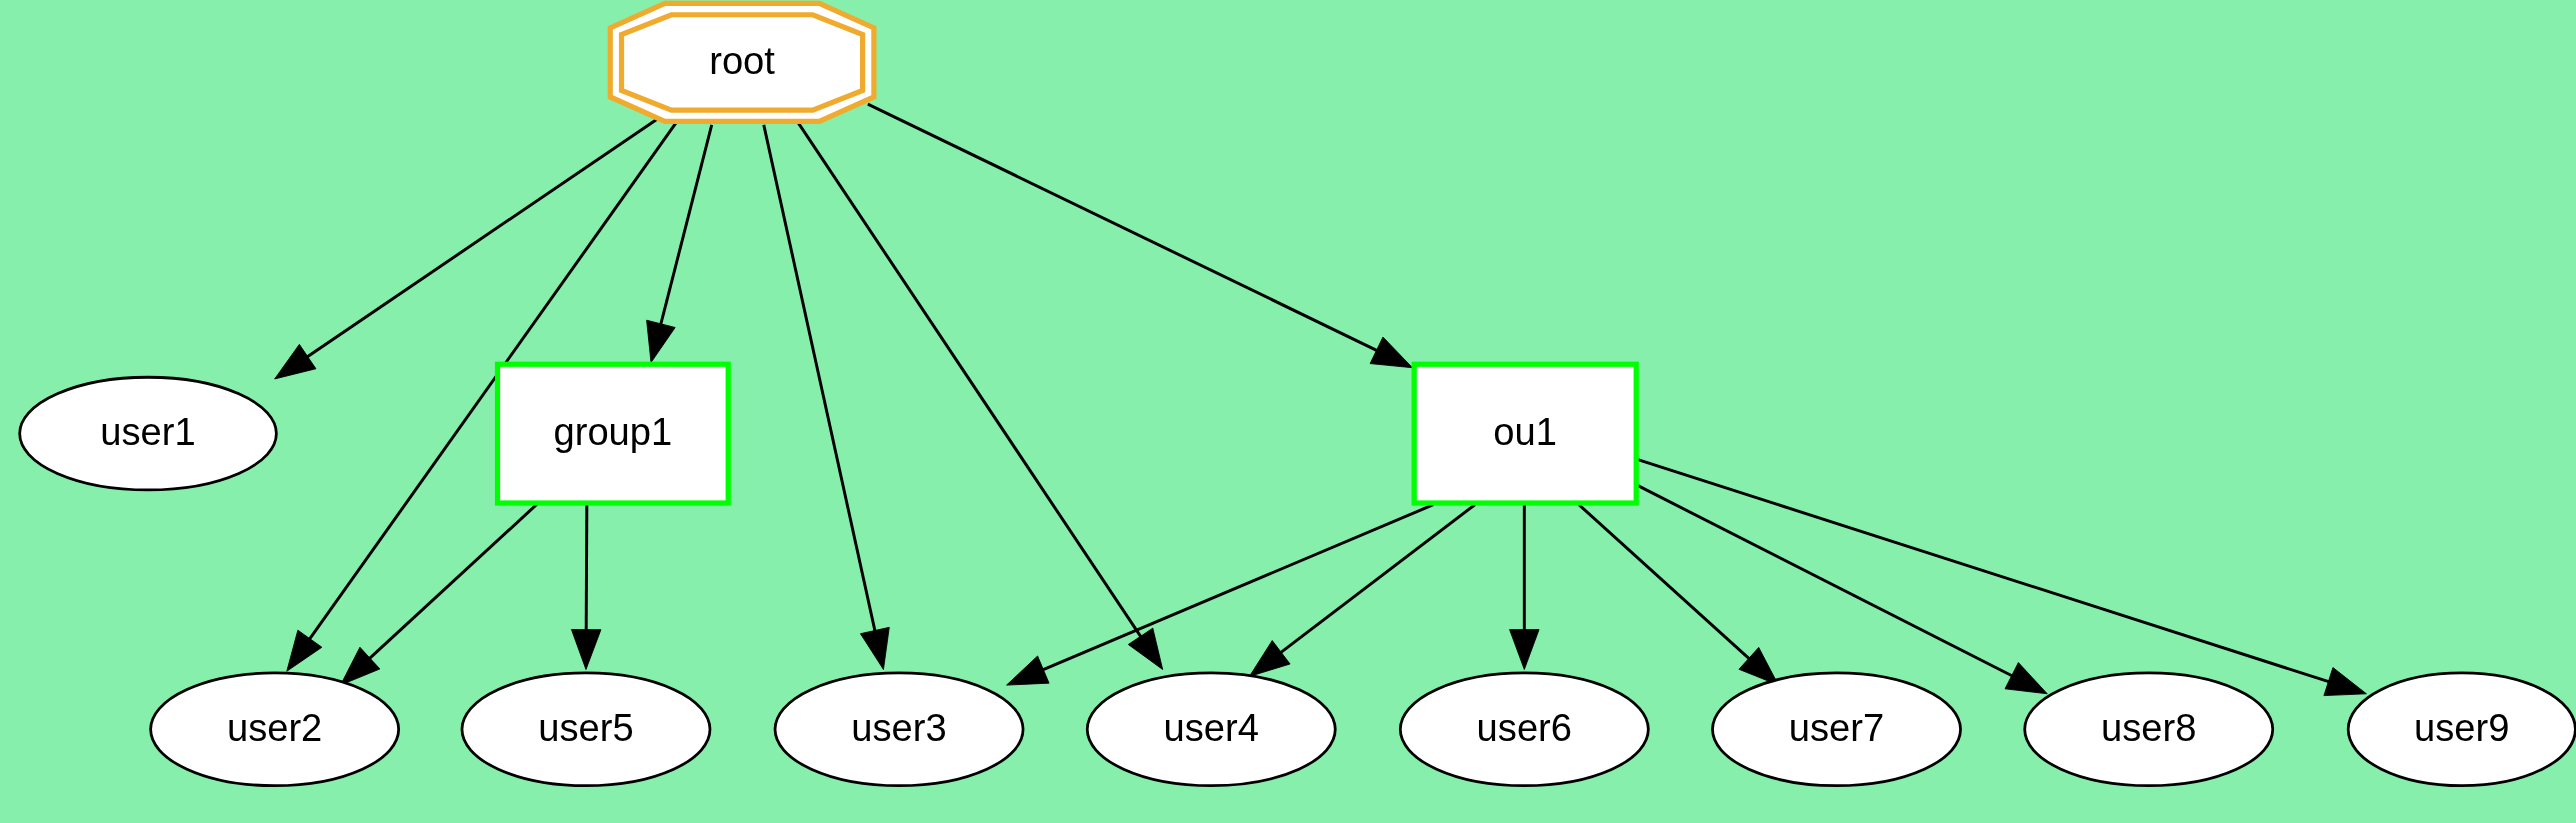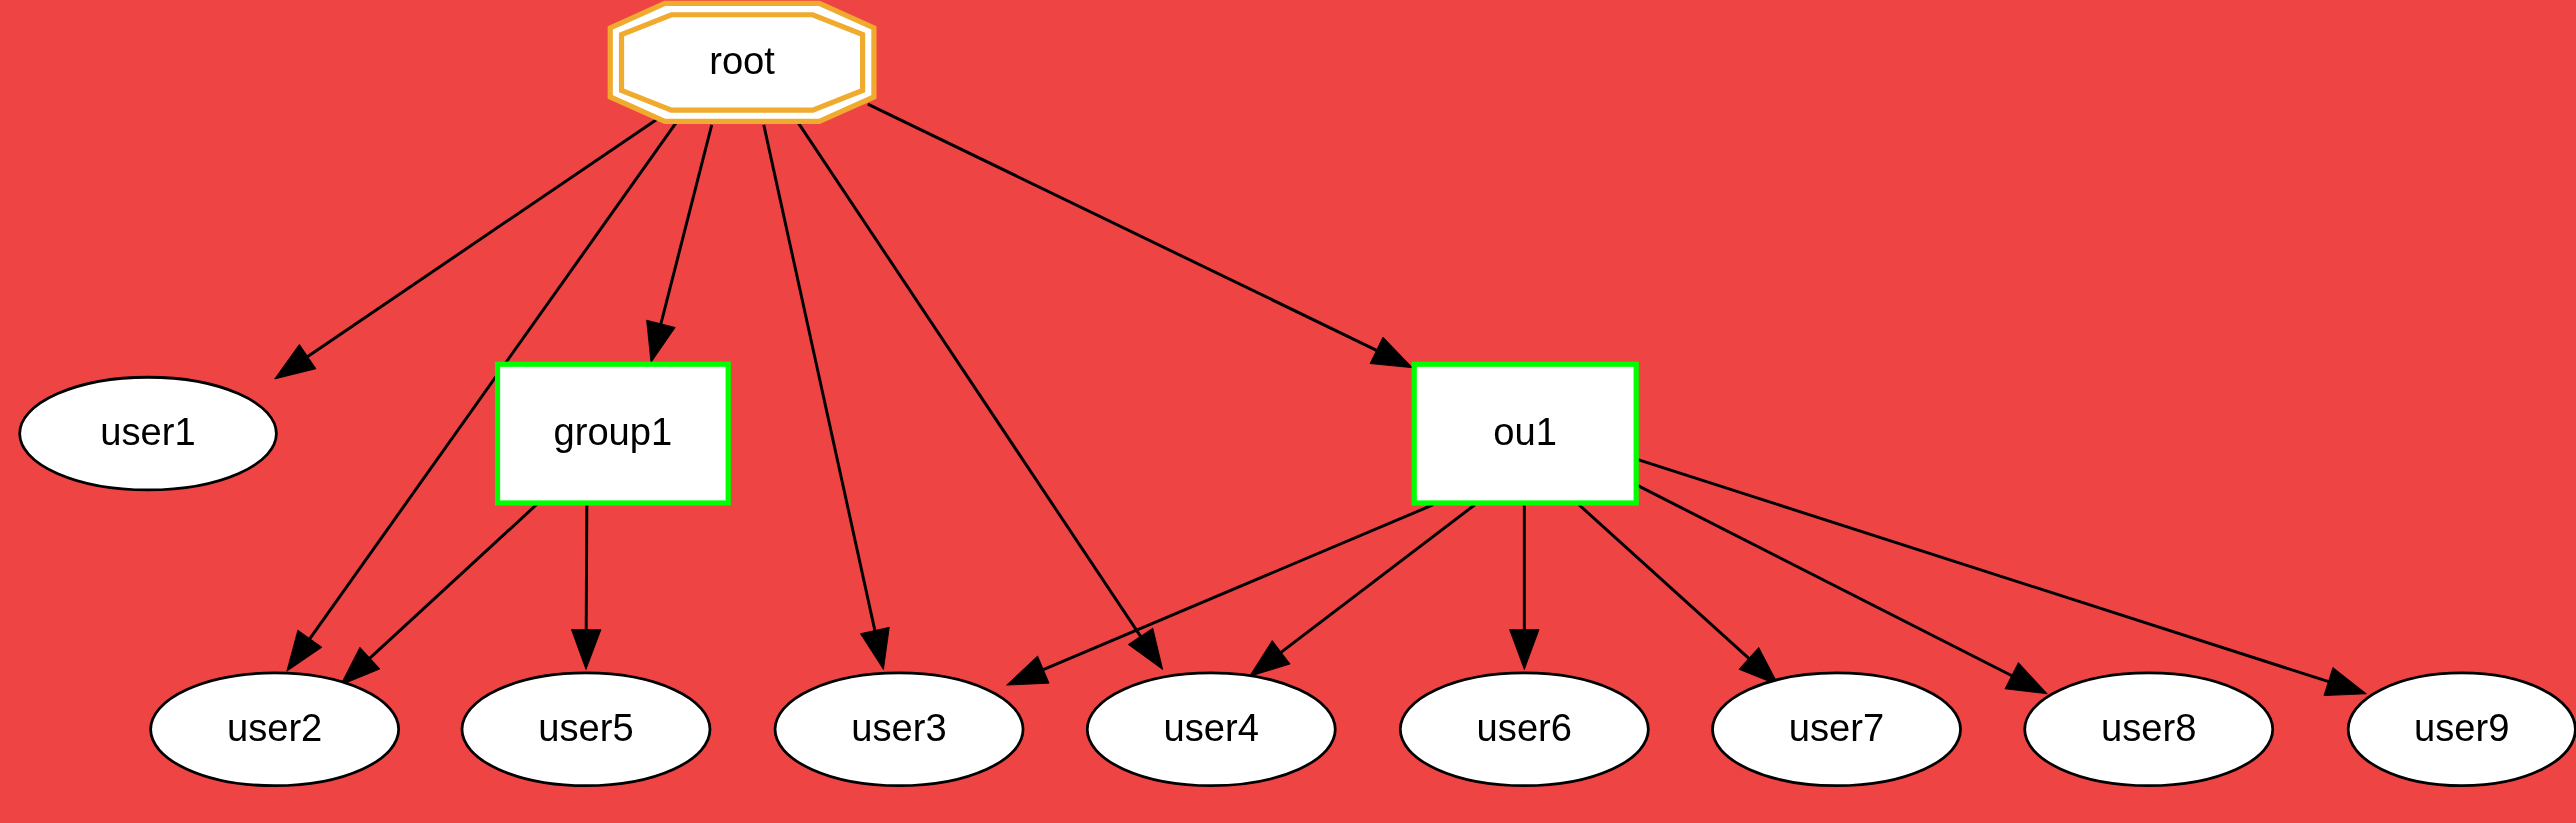--- a/index.html
+++ b/index.html
@@ -7,21 +7,21 @@
     padding: 0;
     background: #ffffff;
   }
   body {
     font-family: "Liberation Sans", sans-serif;
   }
   #graph-canvas {
     position: relative;
     width: 2576px;
     height: 823px;
-    background: #ef4444;
+    background: #86efac;
     overflow: hidden;
   }
   svg#graph-svg {
     position: absolute;
     top: 0;
     left: 0;
     width: 2576px;
     height: 823px;
     display: block;
   }

